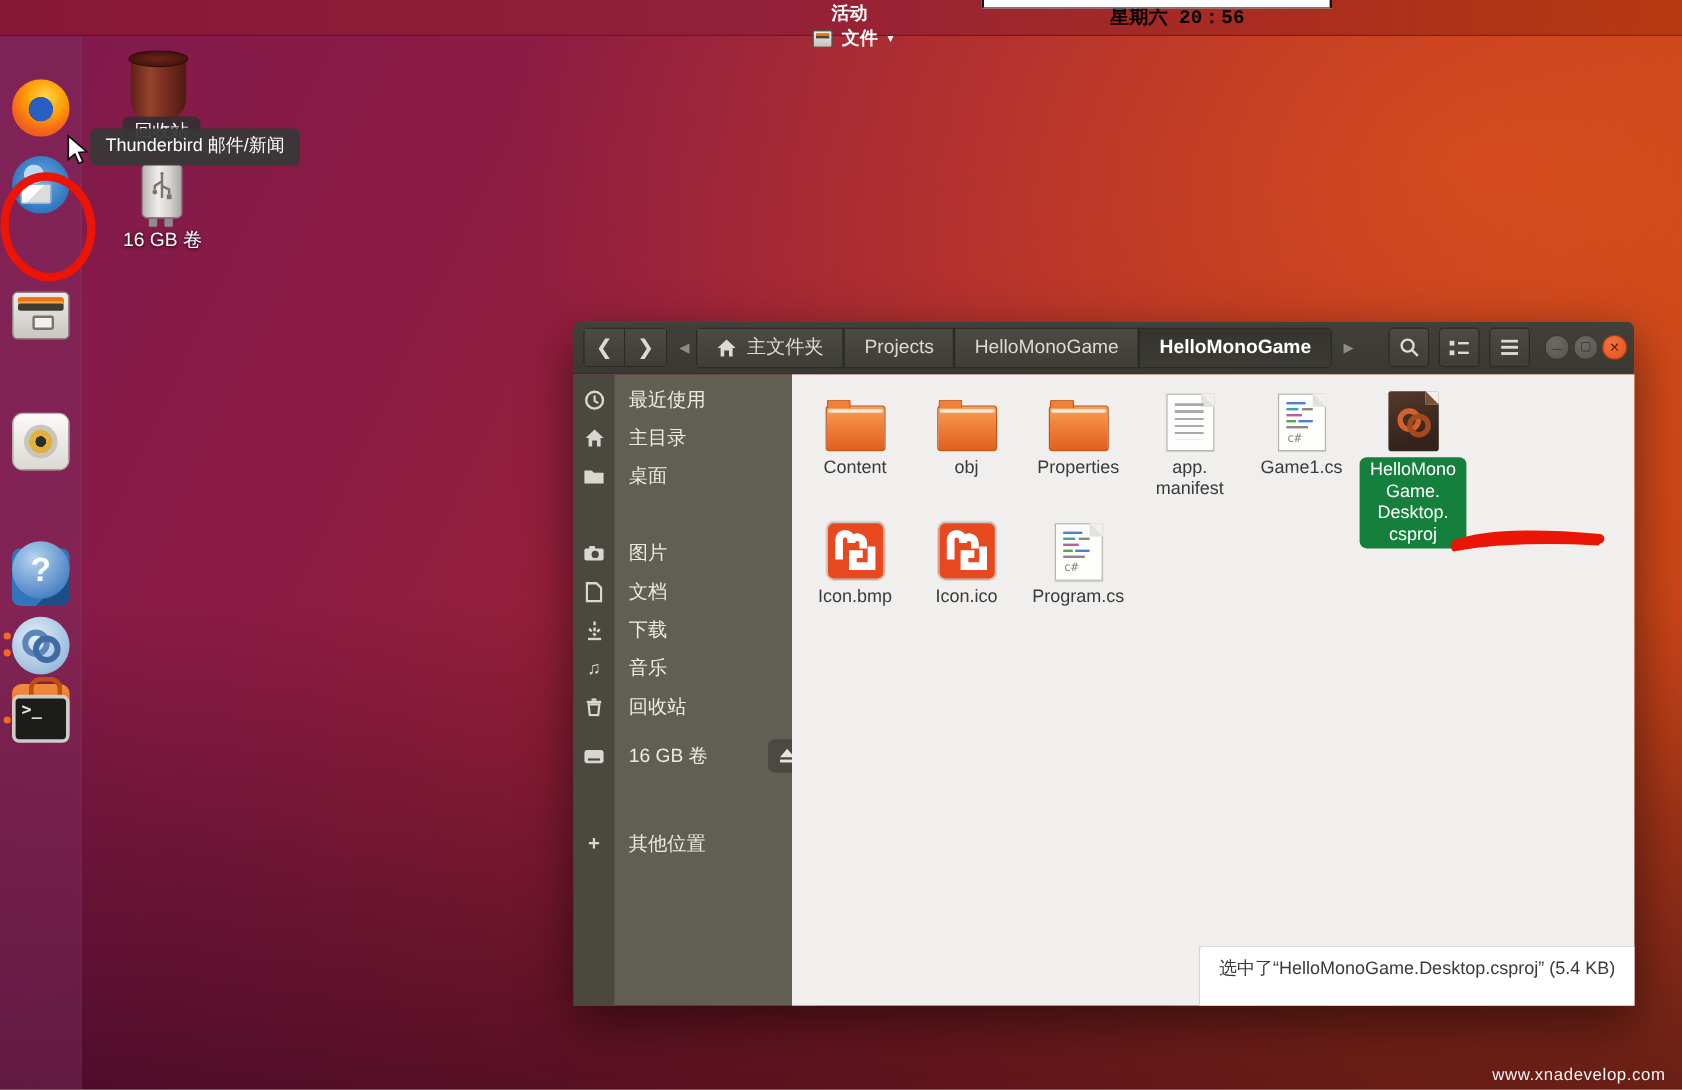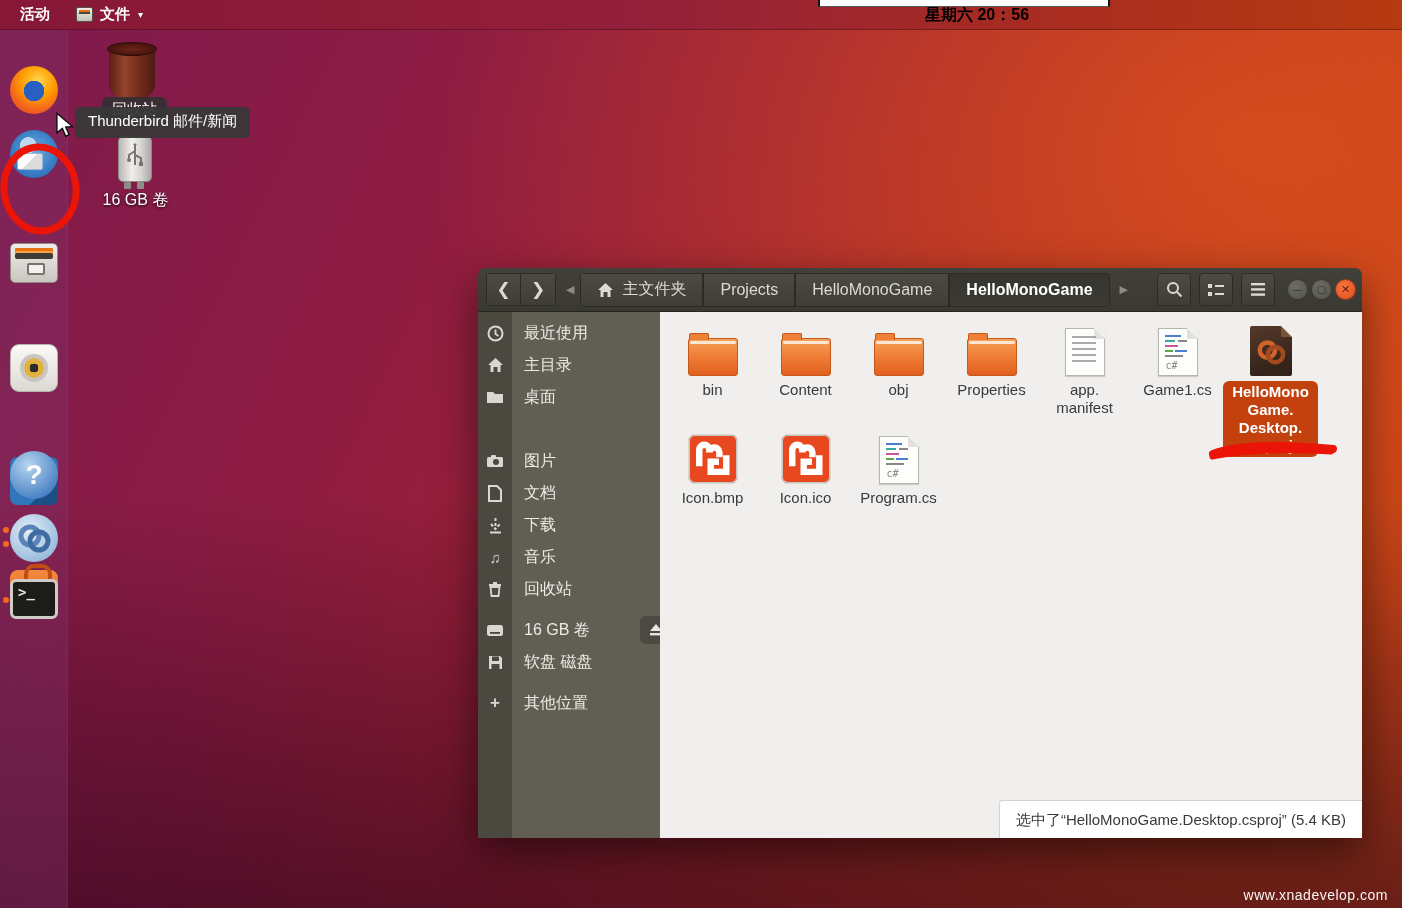--- a/index.html
+++ b/index.html
@@ -11,28 +11,28 @@
       radial-gradient(1300px 900px at 88% 15%, rgba(235,92,30,.60), transparent 62%),
       linear-gradient(180deg, rgba(0,0,0,0) 55%, rgba(28,0,22,.55) 100%),
       linear-gradient(115deg, #7e1a4d 0%, #8e1c42 28%, #9c2136 46%, #ad2c24 64%, #c23f16 86%, #c64417 100%);
   }
   .abs { position:absolute; }
 
   
   #topbar { left:0; top:0; width:1402px; height:30px;
     background:linear-gradient(90deg,#871737 0%,#93203a 45%,#a72b22 72%,#b53a10 100%);
     border-bottom:1px solid rgba(0,0,0,.28);
-    display:flex; align-items:center; color:#fff; font-size:15px; font-weight:600; }
+    display:flex; align-items:center; color:#fff; font-size:15px; font-weight:600;flex-direction:column; }
   #activities { margin-left:14px; padding:2px 6px; cursor:default; }
   #appmenu { display:flex; align-items:center; gap:7px; margin-left:20px; }
   .mini-cab { width:17px; height:15px; background:linear-gradient(#efedea,#c4c1bb); border:1px solid #55524a; border-radius:2px; position:relative; }
   .mini-cab::before { content:""; position:absolute; left:2px; right:2px; top:2px; height:4px; background:#4a4740; }
   .mini-cab::after  { content:""; position:absolute; left:2px; right:2px; top:2px; height:2px; background:#e8720f; }
   #appmenu .caret { font-size:10px; margin-left:1px; }
-  #clock { position:absolute; left:925px; top:0; height:30px; line-height:30px; font-weight:700; }
+  #clock { position:absolute; left:925px; top:0; height:30px; line-height:30px; font-weight:700;font-family:Liberation Mono, monospace; }
   #whitestrip { left:818px; top:0; width:292px; height:7px; background:#fff;
     border-left:2px solid #141414; border-right:2px solid #141414; border-bottom:1px solid #555; }
 
   
   #dock { left:0; top:30px; width:68px; height:878px;
     background:linear-gradient(rgba(126,48,105,.38),rgba(126,48,105,.38));
     border-right:1px solid rgba(255,255,255,.05); }
   .dk { position:absolute; left:10px; width:48px; height:48px; }
   .dot { position:absolute; left:3px; width:6px; height:6px; border-radius:50%; background:#f4691f; }
   .dk-ff { border-radius:50%;
@@ -120,21 +120,21 @@
   .srow .lbl { margin-left:12px; }
   #eject { position:absolute; right:9px; width:31px; height:28px; border-radius:6px; background:rgba(0,0,0,.22);
     display:flex; align-items:center; justify-content:center; }
 
   
   #main { position:absolute; left:182px; top:44px; right:0; bottom:0; background:#f0efed; }
   .frow { position:absolute; left:6px; display:flex; }
   .fcell { width:93px; display:flex; flex-direction:column; align-items:center; }
   .icbox { height:54px; display:flex; align-items:flex-end; justify-content:center; }
   .flabel { margin-top:5px; font-size:15px; line-height:18px; color:#3a3a3a; text-align:center; white-space:pre-line; }
-  .flabel.sel { background:#c2410c; color:#fff; border-radius:6px; padding:2px 9px;font-weight:bold; }
+  .flabel.sel { background:#15803d; color:#fff; border-radius:6px; padding:2px 9px; }
 
   .folder { width:50px; height:38px; border-radius:3px; position:relative;
     background:linear-gradient(180deg,#f6a258 0%,#ef8038 45%,#e2601f 100%); border:1px solid #c4571c; }
   .folder::before { content:""; position:absolute; left:0; top:-6px; width:18px; height:6px;
     background:#ef8038; border:1px solid #c4571c; border-bottom:none; border-radius:2px 2px 0 0; }
   .folder::after { content:""; position:absolute; left:1px; right:1px; top:2px; height:3px; background:rgba(255,255,255,.75); border-radius:2px; }
 
   .page { position:relative; width:40px; height:48px; background:#fdfdfc; border:1px solid #b7b5b0;
     box-shadow:0 1px 1px rgba(0,0,0,.15); }
   .page .fold { position:absolute; right:-1px; top:-1px; width:0; height:0;
@@ -151,21 +151,21 @@
       linear-gradient(#4a7fd4,#4a7fd4) 10px 15px/12px 2px no-repeat,
       linear-gradient(#888,#888) 0 20px/18px 2px no-repeat; }
   .cs-tag { position:absolute; left:7px; bottom:4px; font-size:10px; color:#8a8a85; font-family:"DejaVu Sans Mono",monospace; }
   .mdpage { position:relative; width:42px; height:50px; background:linear-gradient(160deg,#54392a,#33231b 80%);
     border-radius:2px; display:flex; align-items:center; justify-content:center; }
   .mdpage .fold { position:absolute; right:0; top:0; width:0; height:0;
     border-left:11px solid #7a5336; border-top:11px solid #f0efed; }
   .mg { width:50px; height:50px; border-radius:7px; background:#e8481f; border:1px solid #d9d7d2;
     box-shadow:0 0 0 1px #c9c7c2 inset; display:flex; align-items:center; justify-content:center; }
 
-  #statusbar { position:absolute; right:0; bottom:0; height:38px; background:#fff;
+  #statusbar { position:absolute; right:0; bottom:0; height:50px; background:#fff;
     border-left:1px solid #d5d3cf; border-top:1px solid #d5d3cf; border-top-left-radius:3px;
     padding:0 16px; line-height:37px; font-size:15px; color:#3a3a3a; white-space:nowrap; }
 </style>
 </head>
 <body>
 
 <div id="topbar" class="abs">
   <div id="activities">活动</div>
   <div id="appmenu">
     <span class="mini-cab"></span>
@@ -361,44 +361,28 @@
           </svg>
         </span>
       <span class="lbl">16 GB 卷</span>
     </div>
     <div id="eject" style="top:304px">
       <svg width="14" height="12" viewBox="0 0 14 12">
           <path d="M7 0 L13 7 H1 Z" fill="#e8e6e0"></path>
           <rect x="1" y="9" width="12" height="2.4" fill="#e8e6e0"></rect>
         </svg>
     </div>
-    <div class="srow" style="top:334px">
-      <span class="ic">
-          <svg width="15" height="15" viewBox="0 0 15 15">
-            <path d="M1 1 h11 l2 2 v11 H1 Z" fill="#d9d7d0"></path>
-            <rect x="4" y="1.5" width="7" height="4.5" fill="#4b4840"></rect>
-            <rect x="3.5" y="9" width="8" height="5" fill="#4b4840"></rect>
-          </svg>
-        </span>
-      <span class="lbl">软盘 磁盘</span>
-    </div>
     <div class="srow" style="top:375px">
       <span class="ic" style="color:#d9d7d0;font-size:17px;font-weight:700">+</span>
       <span class="lbl">其他位置</span>
     </div>
   </div>
 
   <div id="main">
     <div class="frow" style="top:10px">
-      <div class="fcell">
-        <div class="icbox">
-            <div class="folder"></div>
-          </div>
-        <div class="flabel">bin</div>
-      </div>
       <div class="fcell">
         <div class="icbox">
             <div class="folder"></div>
           </div>
         <div class="flabel">Content</div>
       </div>
       <div class="fcell">
         <div class="icbox">
             <div class="folder"></div>
           </div>

